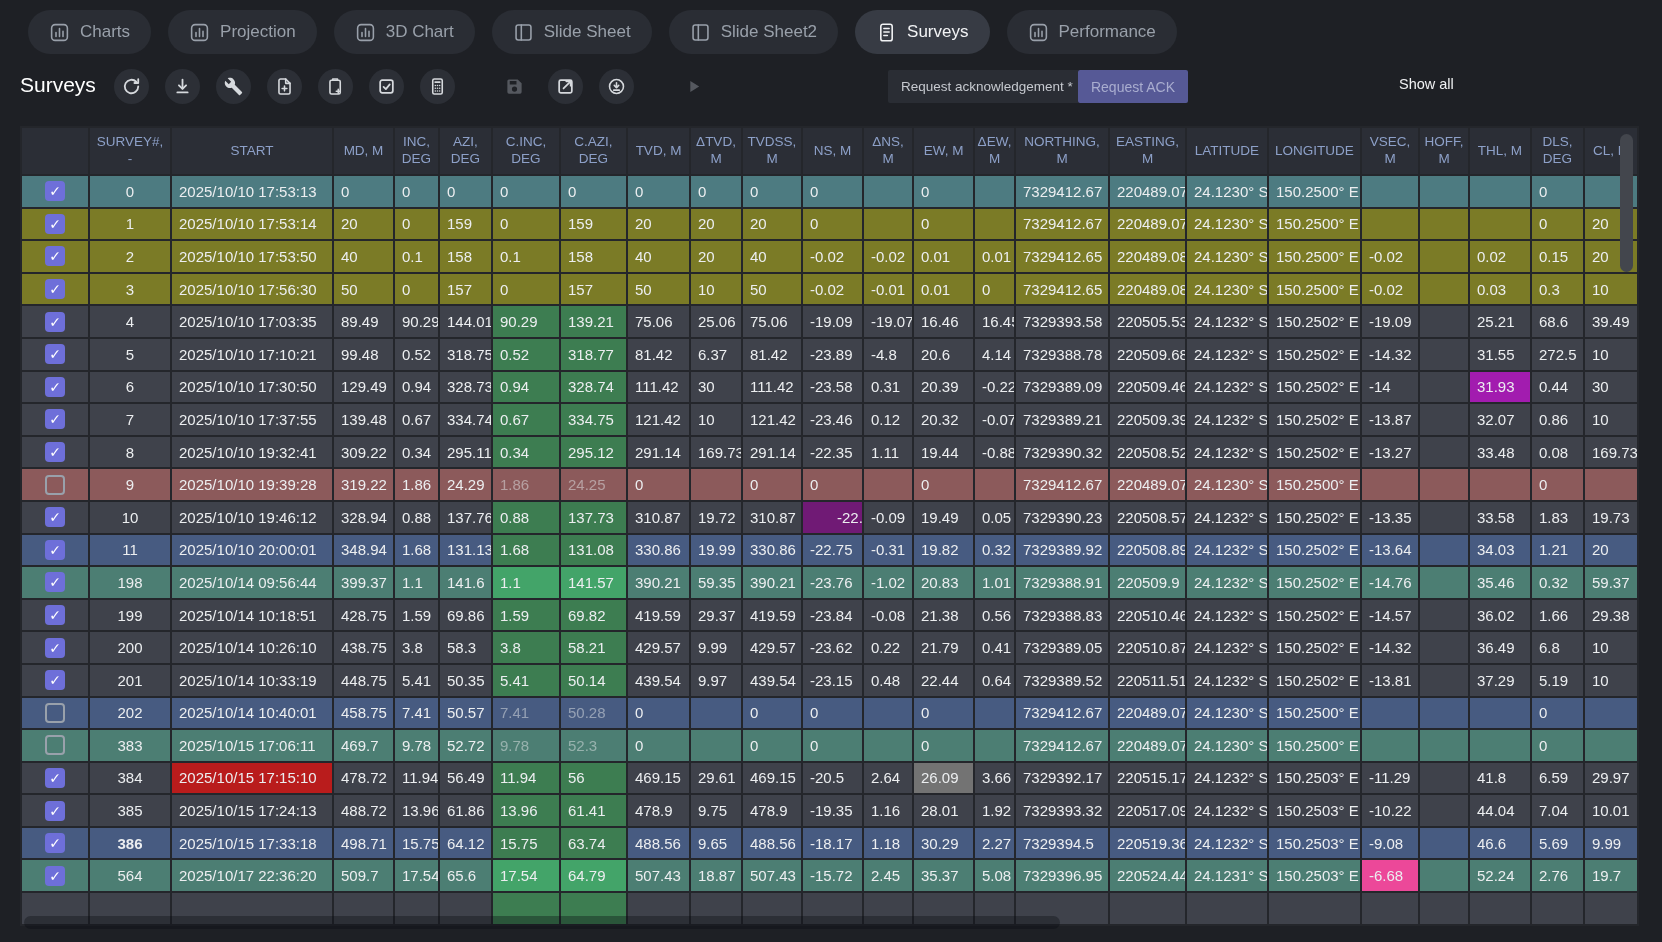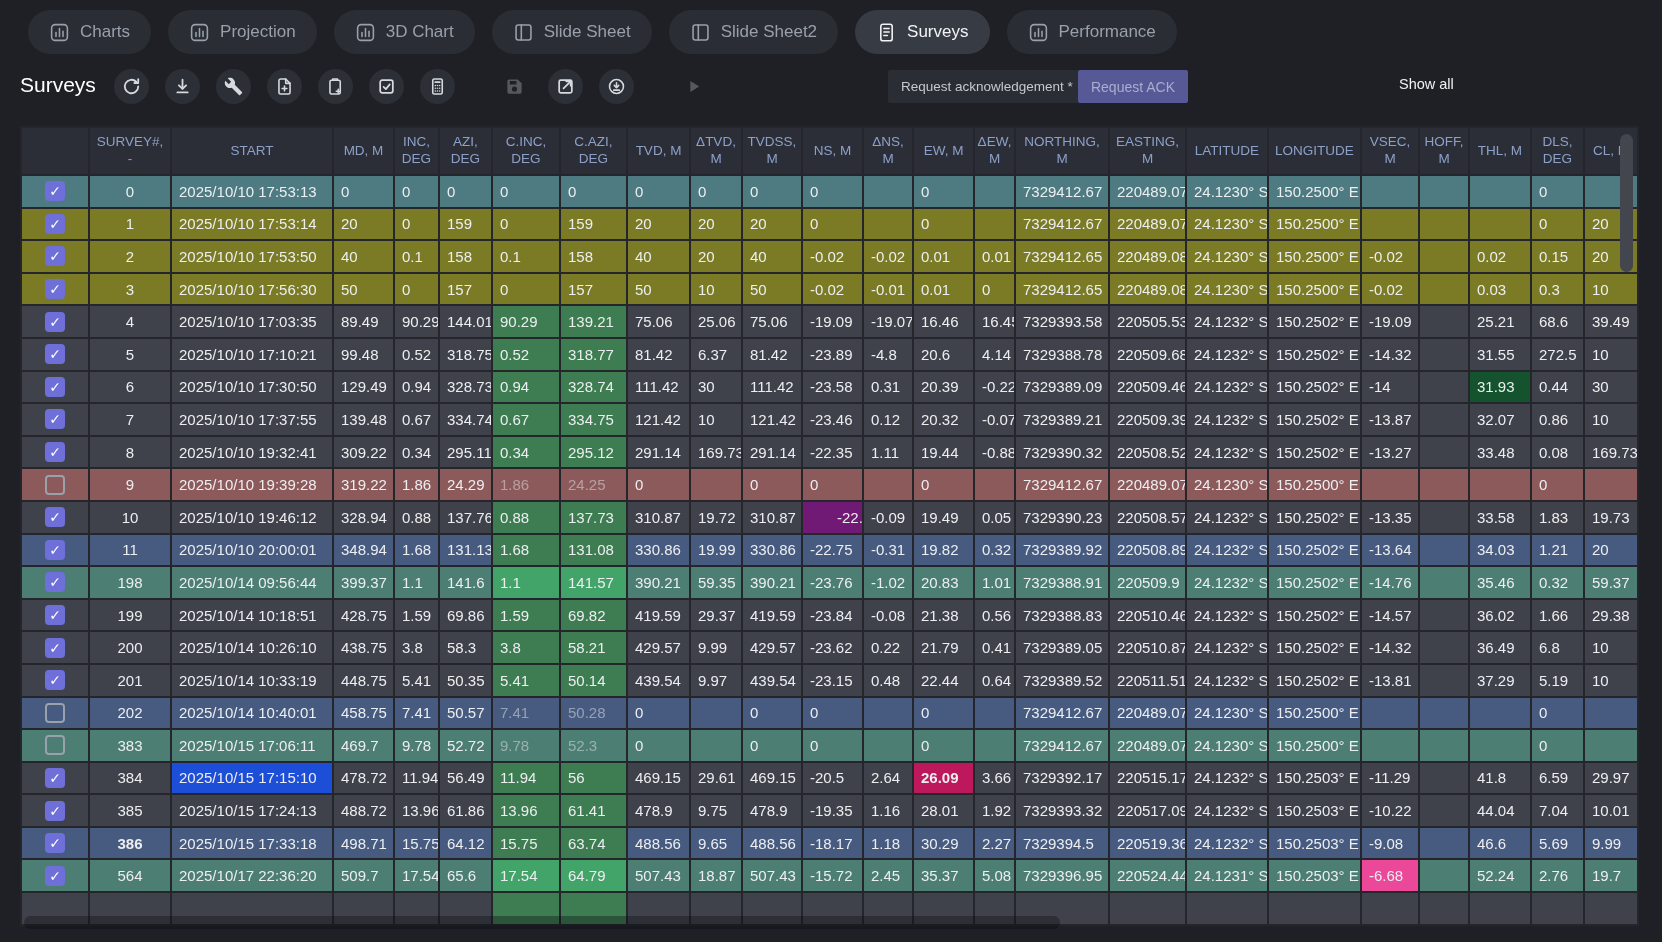--- a/index.html
+++ b/index.html
@@ -519,21 +519,21 @@
           <td style="background: rgb(63, 66, 75); margin-top: 27px;">-23.58</td>
           <td style="background: rgb(63, 66, 75);">0.31</td>
           <td style="background: rgb(63, 66, 75);">20.39</td>
           <td style="background: rgb(63, 66, 75);">-0.22</td>
           <td style="background: rgb(63, 66, 75);">7329389.09</td>
           <td style="background: rgb(63, 66, 75);">220509.46</td>
           <td style="background: rgb(63, 66, 75);">24.1232° S</td>
           <td style="background: rgb(63, 66, 75);">150.2502° E</td>
           <td style="background: rgb(63, 66, 75);">-14</td>
           <td style="background: rgb(63, 66, 75);"></td>
-          <td style="background: #14532d;">31.93</td>
+          <td style="background: #a21caf;">31.93</td>
           <td style="background: rgb(63, 66, 75);">0.44</td>
           <td style="background: rgb(63, 66, 75);">30</td>
         </tr>
         <tr>
           <td class="check-cell" style="background: rgb(63, 66, 75);">
             <div class="cb on">✓</div>
           </td>
           <td class="num" style="background: rgb(63, 66, 75);">7</td>
           <td style="background: rgb(63, 66, 75);">2025/10/10 17:37:55</td>
           <td style="background: rgb(63, 66, 75);">139.48</td>
@@ -836,32 +836,32 @@
           <td style="background: rgb(76, 126, 115);"></td>
           <td style="background: rgb(76, 126, 115);"></td>
           <td style="background: rgb(76, 126, 115);">0</td>
           <td style="background: rgb(76, 126, 115);"></td>
         </tr>
         <tr>
           <td class="check-cell" style="background: rgb(63, 66, 75);">
             <div class="cb on">✓</div>
           </td>
           <td class="num" style="background: rgb(63, 66, 75);">384</td>
-          <td style="background: #1d4ed8;">2025/10/15 17:15:10</td>
+          <td style="background: #b91c1c;">2025/10/15 17:15:10</td>
           <td style="background: rgb(63, 66, 75);">478.72</td>
           <td style="background: rgb(63, 66, 75);">11.94</td>
           <td style="background: rgb(63, 66, 75);">56.49</td>
           <td style="background: rgb(61, 125, 81);">11.94</td>
           <td style="background: rgb(61, 125, 81);">56</td>
           <td style="background: rgb(63, 66, 75);">469.15</td>
           <td style="background: rgb(63, 66, 75);">29.61</td>
           <td style="background: rgb(63, 66, 75);">469.15</td>
           <td style="background: rgb(63, 66, 75);">-20.5</td>
           <td style="background: rgb(63, 66, 75);">2.64</td>
-          <td style="background: #be185d; font-weight: bold;">26.09</td>
+          <td style="background: #737373;">26.09</td>
           <td style="background: rgb(63, 66, 75);">3.66</td>
           <td style="background: rgb(63, 66, 75);">7329392.17</td>
           <td style="background: rgb(63, 66, 75);">220515.17</td>
           <td style="background: rgb(63, 66, 75);">24.1232° S</td>
           <td style="background: rgb(63, 66, 75);">150.2503° E</td>
           <td style="background: rgb(63, 66, 75);">-11.29</td>
           <td style="background: rgb(63, 66, 75);"></td>
           <td style="background: rgb(63, 66, 75);">41.8</td>
           <td style="background: rgb(63, 66, 75);">6.59</td>
           <td style="background: rgb(63, 66, 75);">29.97</td>

